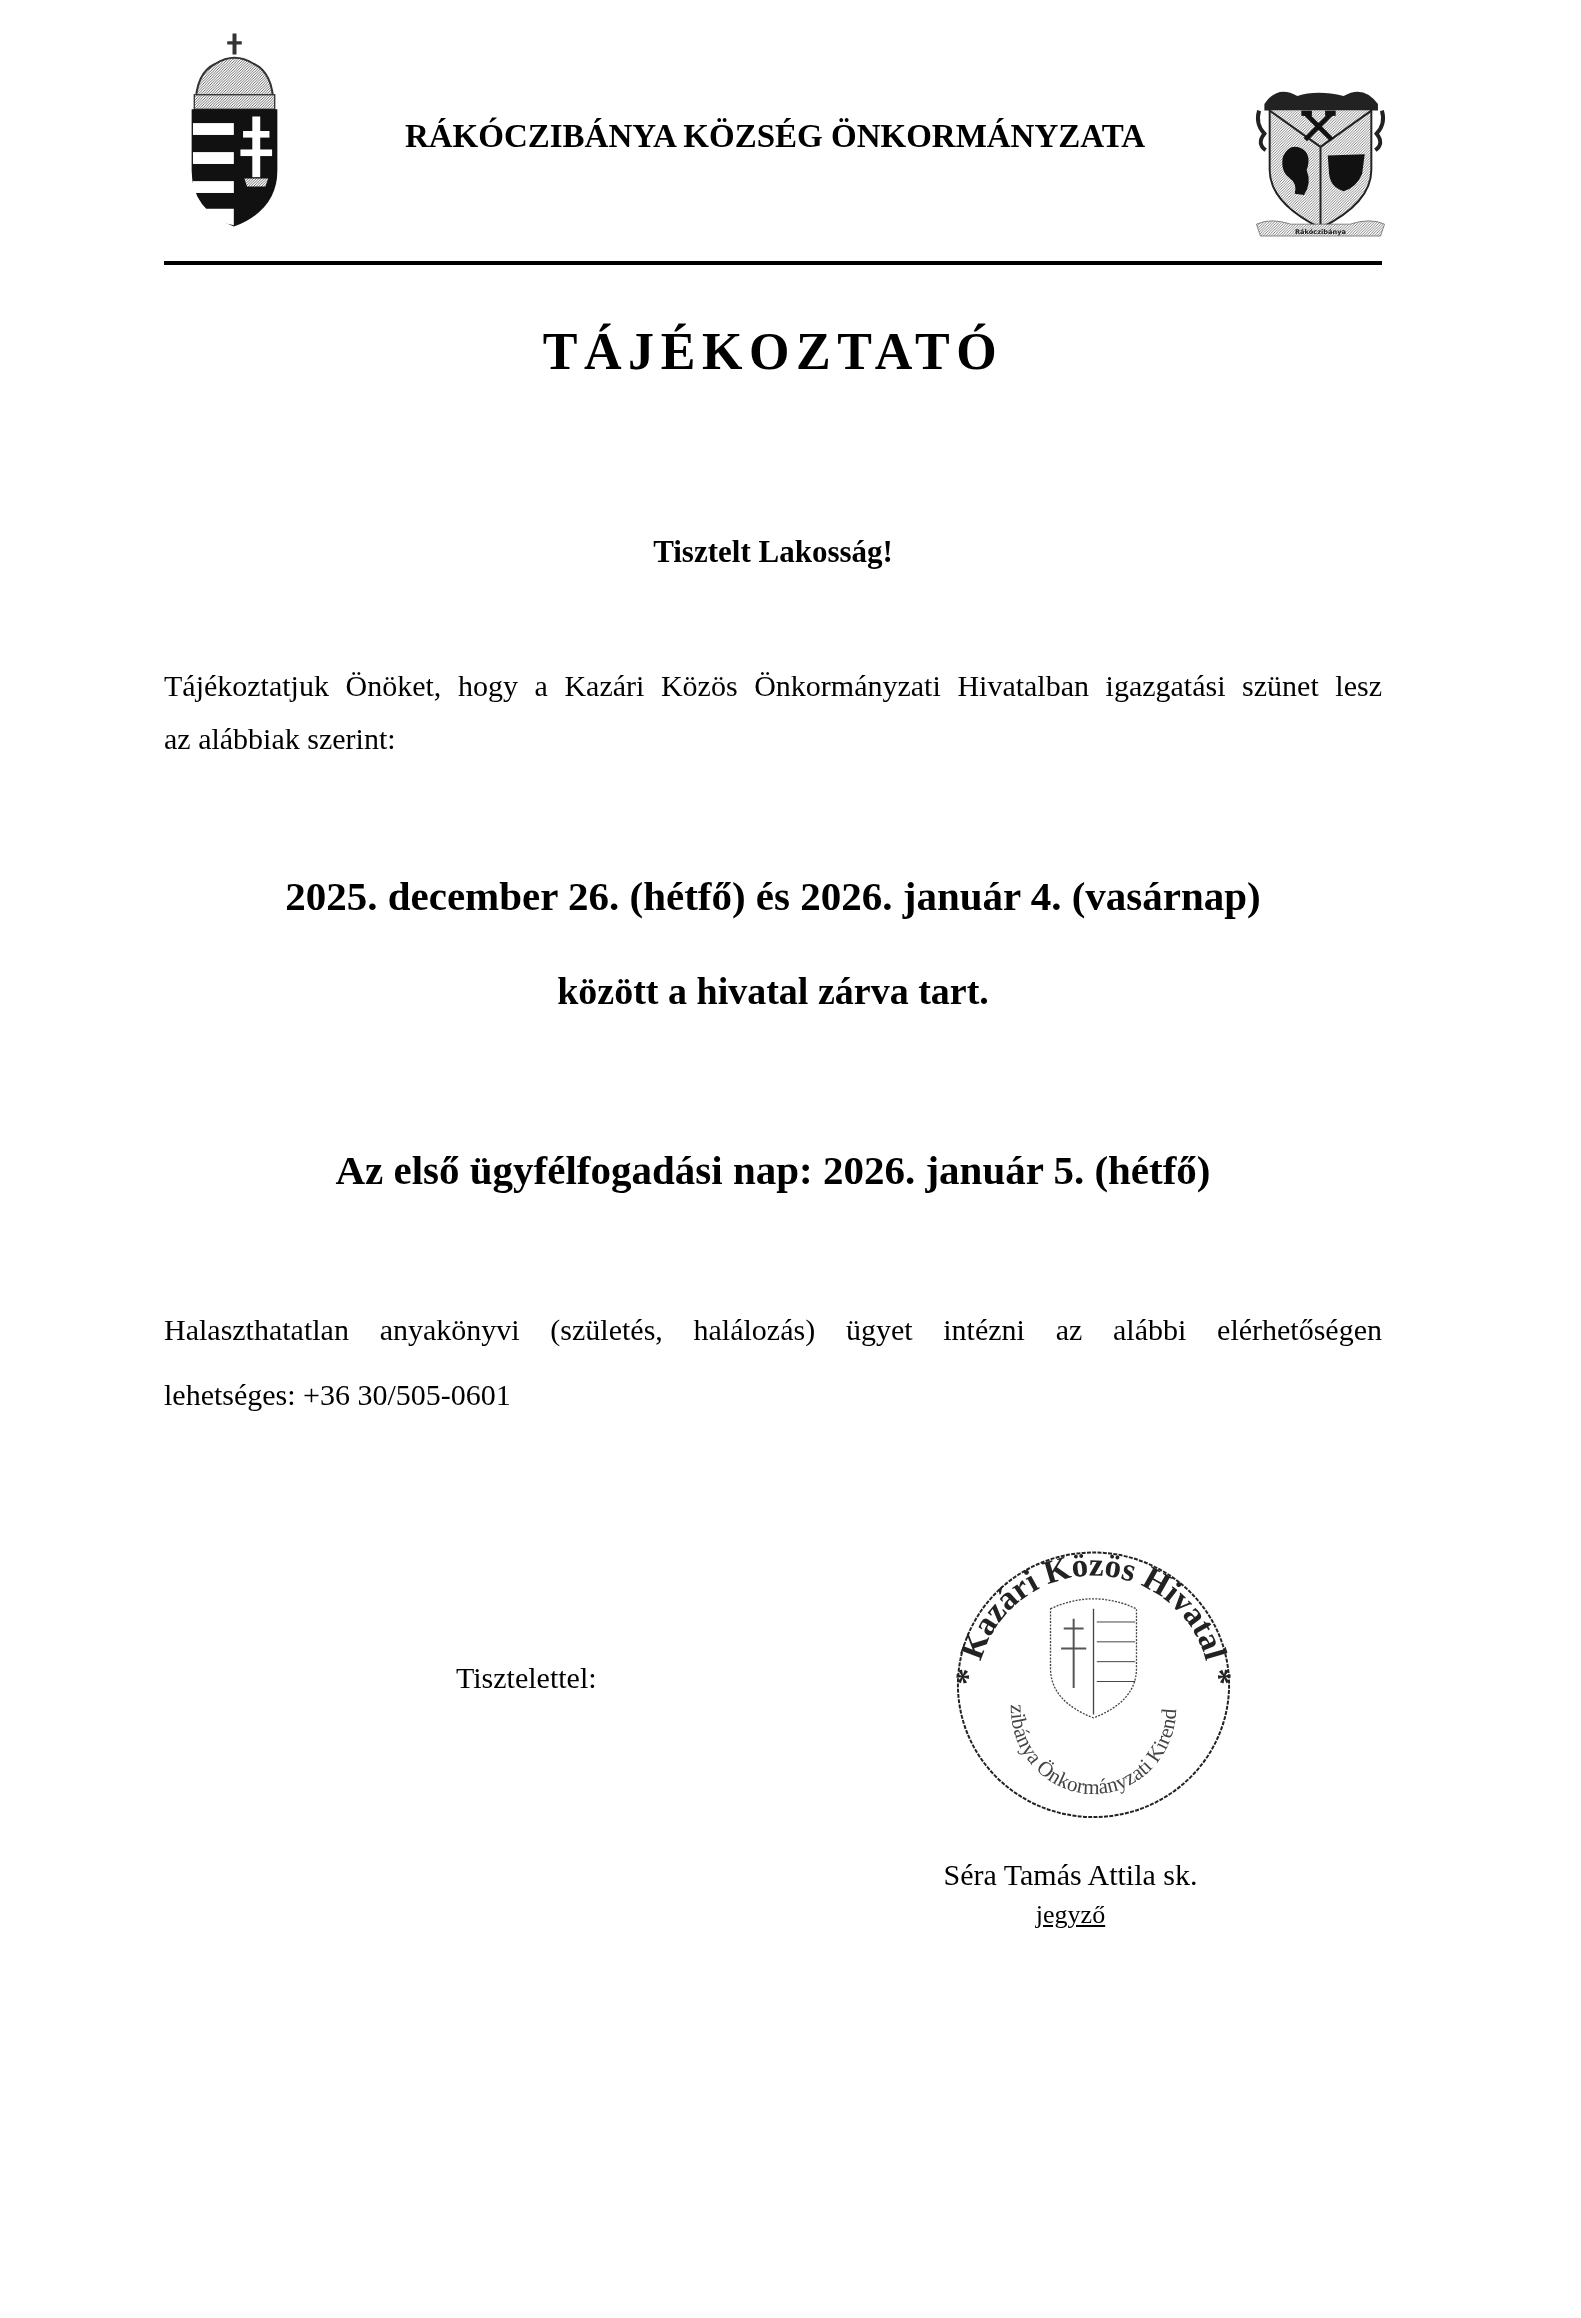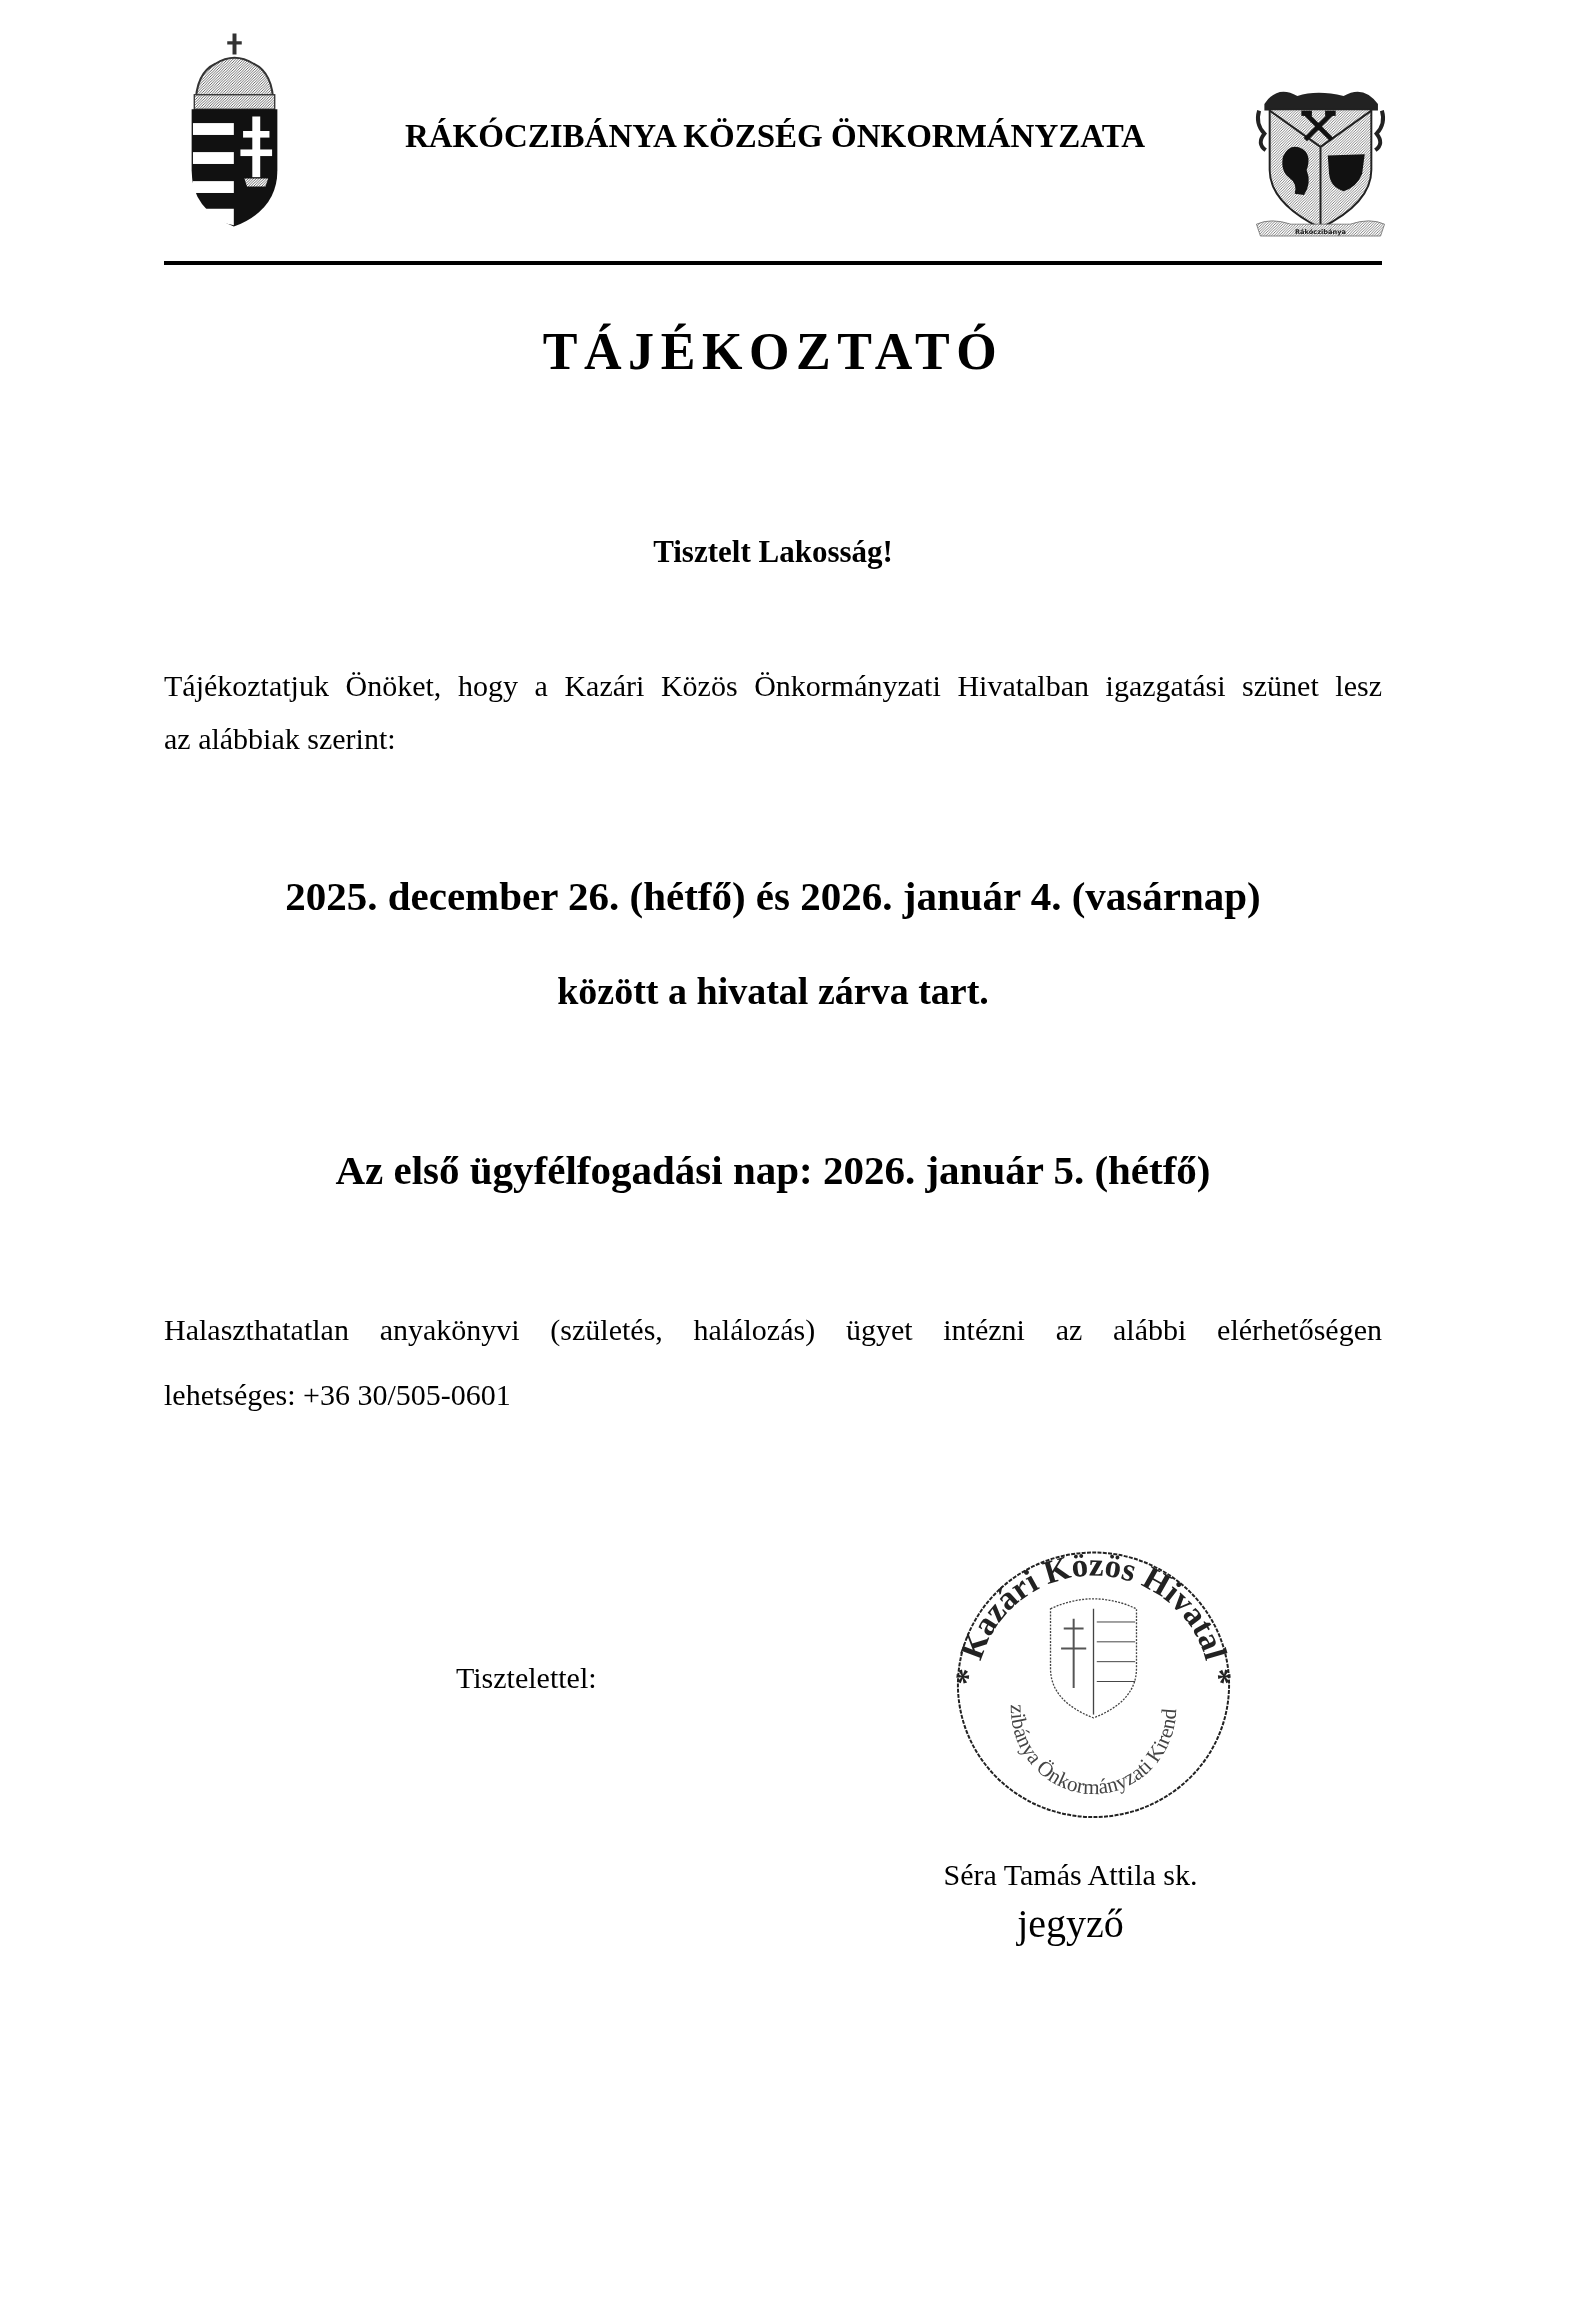--- a/index.html
+++ b/index.html
@@ -16,21 +16,21 @@
     #para1-l1 { top: 671px; text-align: justify; text-align-last: justify; }
     #para1-l2 { top: 724px; }
     #date-range { left: 164px; top: 872px; width: 1218px; font-size: 41px; font-weight: bold; }
     #closed-line { left: 164px; top: 969px; width: 1218px; font-size: 38px; font-weight: bold; }
     #first-day { left: 164px; top: 1146px; width: 1218px; font-size: 41px; font-weight: bold; }
     #para2-l1 { top: 1315px; text-align: justify; text-align-last: justify; }
     #para2-l2 { top: 1380px; }
     #closing { left: 456px; top: 1661px; font-size: 30px; }
     #seal { left: 938px; top: 1536px; width: 311px; height: 291px; }
     #signer-name { left: 859px; top: 1858px; width: 423px; font-size: 30px; }
-    #signer-title { left: 859px; top: 1900px; width: 423px; font-size: 40px; }
+    #signer-title { left: 859px; top: 1900px; width: 423px; font-size: 26px; text-decoration: underline; }
   </style>
 </head>
 <body>
 
 <div id="crest-left" class="abs">
   <svg width="91" height="198" viewBox="0 0 138 300">
     <defs>
       <pattern id="hatch" width="4" height="4" patternUnits="userSpaceOnUse">
         <rect width="4" height="4" fill="#fff"></rect>
         <path d="M0 4 L4 0" stroke="#555" stroke-width="1.3"></path>

